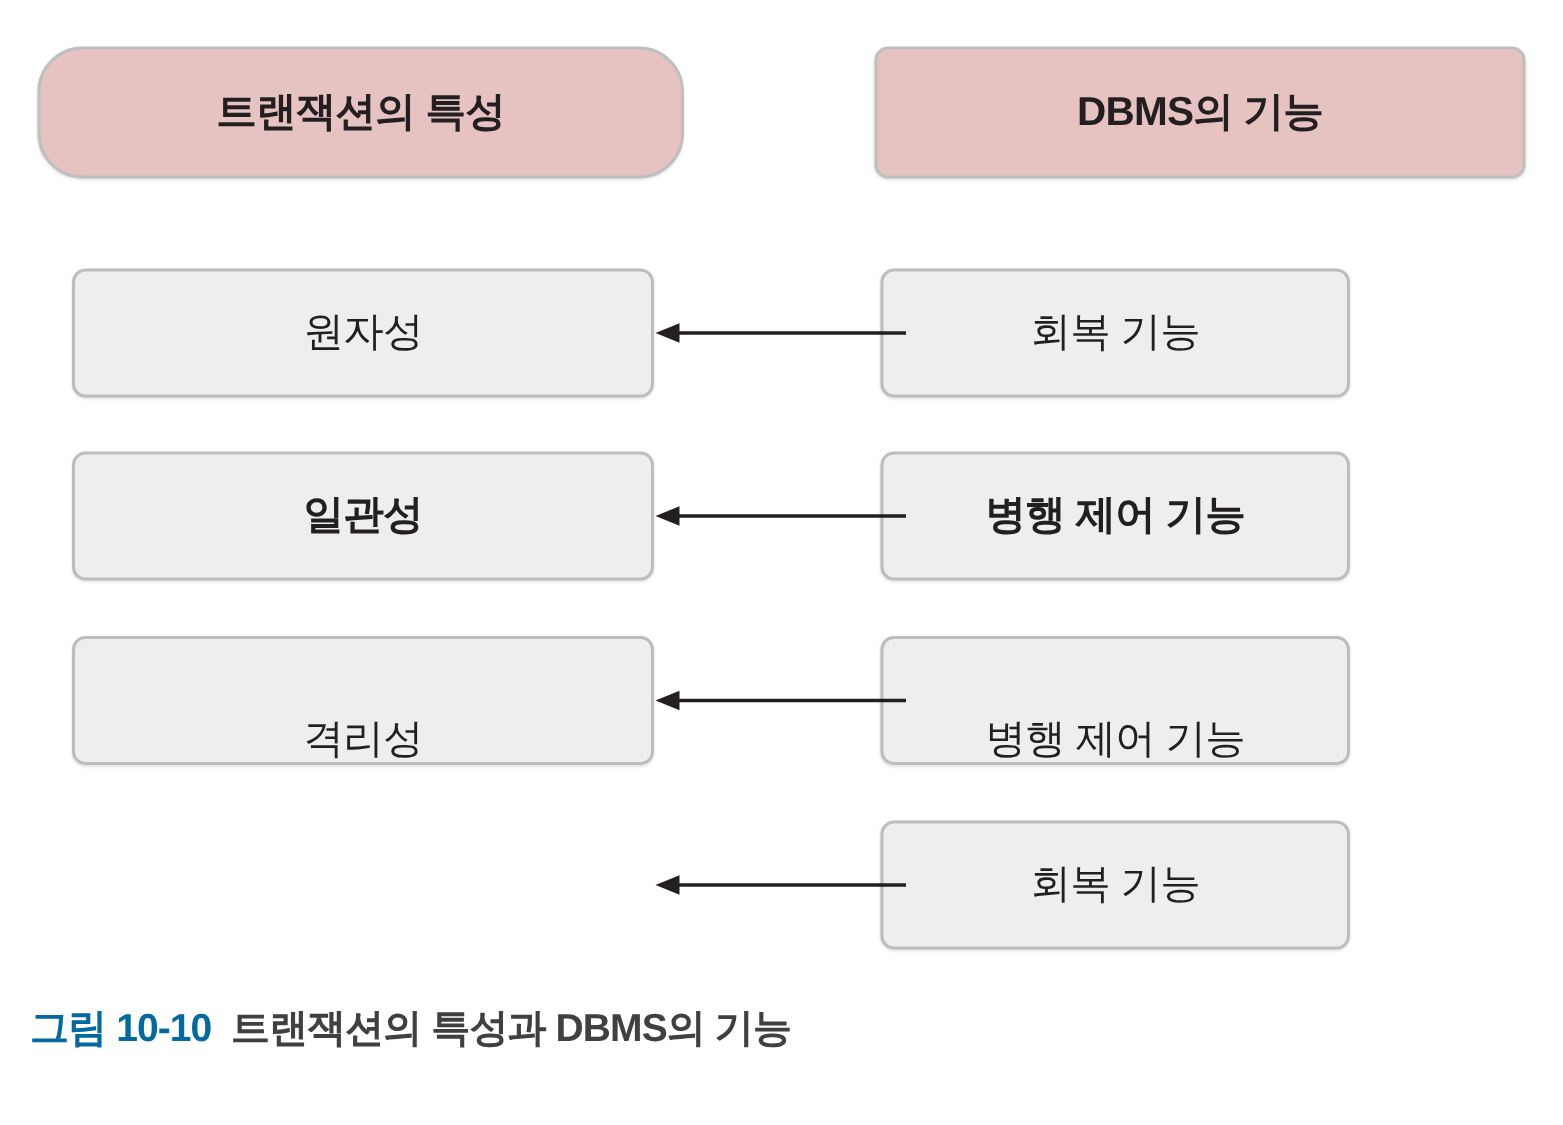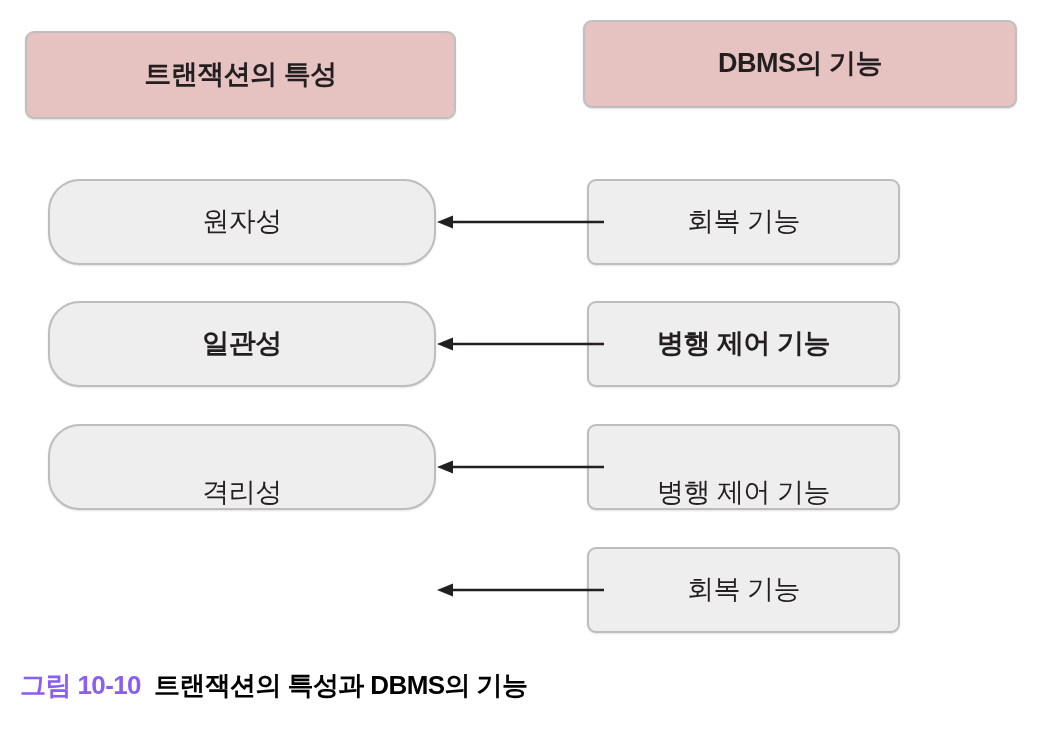--- a/index.html
+++ b/index.html
@@ -42,25 +42,25 @@
   .node-item {
     background: #eeeeee;
     border-color: #bdbdbd;
     color: #231f20;
     font-size: 27px;
     font-weight: 400;
     letter-spacing: -0.5px;
   }
 
   
-  #header-left  { left: 25px;  top: 31px; width: 431px; height: 88px; }
-  #header-right { left: 583px; top: 20px; width: 434px; height: 88px; }
+  #header-left  { left: 25px;  top: 31px; width: 431px; height: 88px; border-radius: 30px; }
+  #header-right { left: 583px; top: 31px; width: 434px; height: 88px; }
 
   
-  .col-left  { left: 48px;  width: 388px; height: 86px; border-radius: 32px; }
+  .col-left  { left: 48px;  width: 388px; height: 86px; }
   .col-right { left: 587px; width: 313px; height: 86px; }
 
   .row-1 { top: 179px; }
   .row-2 { top: 301px; font-weight: bold; }
   .row-3 { top: 424px; align-items: flex-end; }
   .row-4 { top: 547px; }
 
   
   .connector {
     position: absolute;
@@ -79,22 +79,22 @@
   
   #caption {
     position: absolute;
     left: 20px;
     top: 668px;
     font-size: 26px;
     font-weight: 700;
     letter-spacing: -0.6px;
     white-space: nowrap;
   }
-  #caption .cap-label { color: #8b5cf6; }
-  #caption .cap-title { color: #000000; }
+  #caption .cap-label { color: #0369a1; }
+  #caption .cap-title { color: #404040; }
   #caption .cap-gap { display: inline-block; width: 13px; }
 </style>
 </head>
 <body>
 
 <div id="figure-root">
 
   <div class="node node-header" id="header-left">
     <span>트랜잭션의 특성</span>
   </div>

